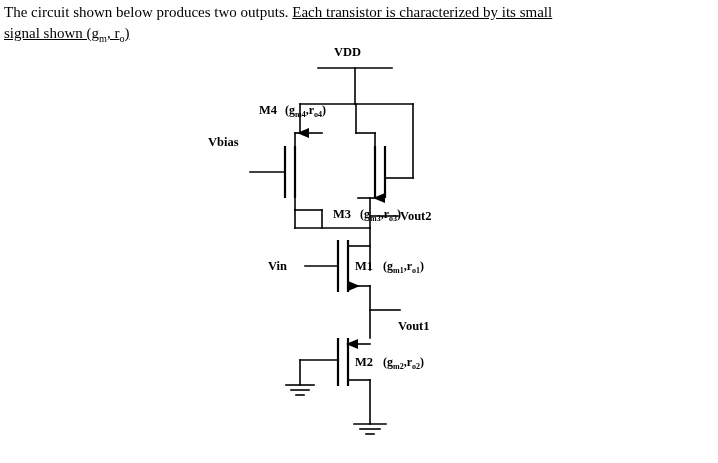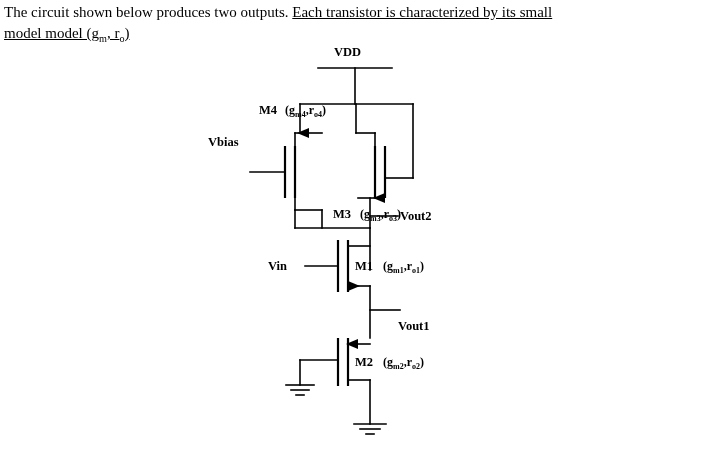--- a/index.html
+++ b/index.html
@@ -76,21 +76,21 @@
   .lbl-dev  { font-size: 12.5px; }
   .lbl-par  { font-size: 12px; }
   .lbl-sub  { font-size: 8px; }
 </style>
 </head>
 <body>
 
 <div id="problem-statement">
   <span class="stmt-plain">The circuit shown below produces two outputs.</span>
   <span class="stmt-emph">Each transistor is characterized by its small</span><br>
-  <span class="stmt-emph"><span>model model (g</span><sub>m</sub><span>, r</span><sub>o</sub><span>)</span></span>
+  <span class="stmt-emph"><span>signal shown (g</span><sub>m</sub><span>, r</span><sub>o</sub><span>)</span></span>
 </div>
 
 <div id="schematic-wrap">
 <svg id="circuit" width="718" height="425" viewBox="0 0 718 425">
 
   <text class="lbl-node" x="334" y="18">VDD</text>
   <line class="wire" x1="318" y1="30" x2="392" y2="30"></line>
   <line class="wire" x1="355" y1="30" x2="355" y2="66"></line>
 
   <line class="wire" x1="300" y1="66" x2="413" y2="66"></line>

